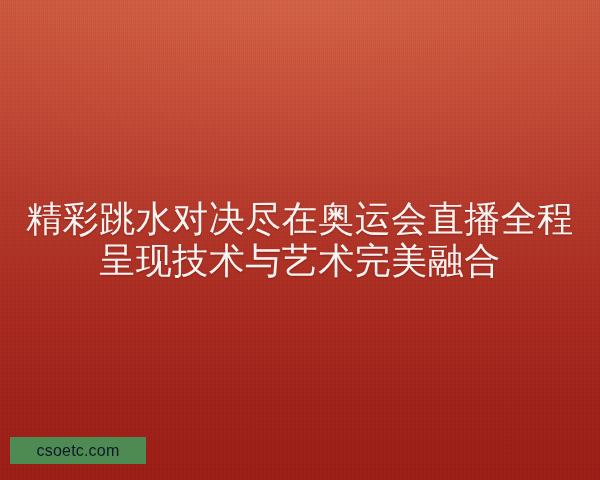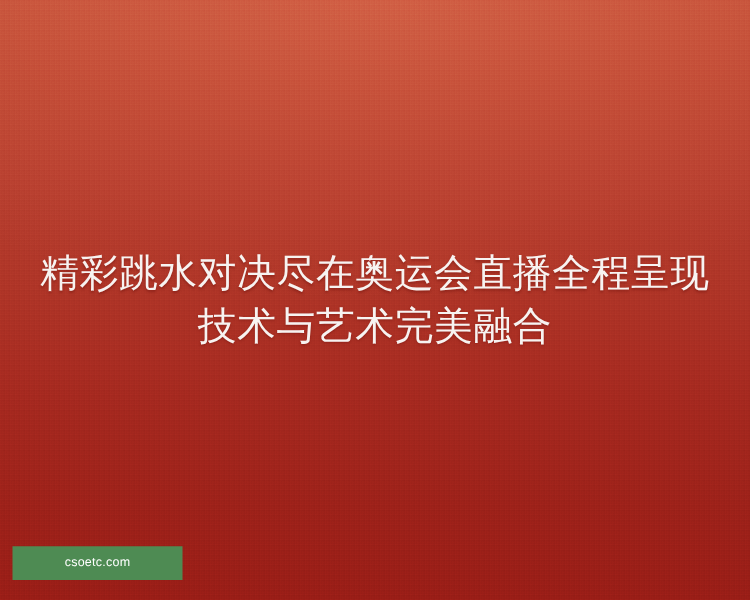--- a/index.html
+++ b/index.html
@@ -73,43 +73,43 @@
   
   .headline {
     position: absolute;
     left: 0;
     right: 0;
     top: 198px;
     padding: 0 18px;
     box-sizing: border-box;
     text-align: center;
     color: #f7f3f1;
-    font-size: 31px;
+    font-size: 36px;
     line-height: 42px;
     letter-spacing: 0.5px;
     font-weight: 400;
     white-space: normal;
     text-shadow: 0 1px 2px rgba(90,10,5,0.35);
   }
 
   
   .watermark {
     position: absolute;
     left: 10px;
     top: 437px;
     width: 136px;
     height: 27px;
     background: #4e8b53;
     display: flex;
     align-items: center;
     justify-content: center;
   }
   .watermark-text {
-    color: #ffffff;
-    font-size: 10px;
+    color: #0f172a;
+    font-size: 16px;
     line-height: 1;
     letter-spacing: 0.2px;
     white-space: nowrap;
   }
 </style>
 </head>
 <body>
 
 <div id="banner">
 

